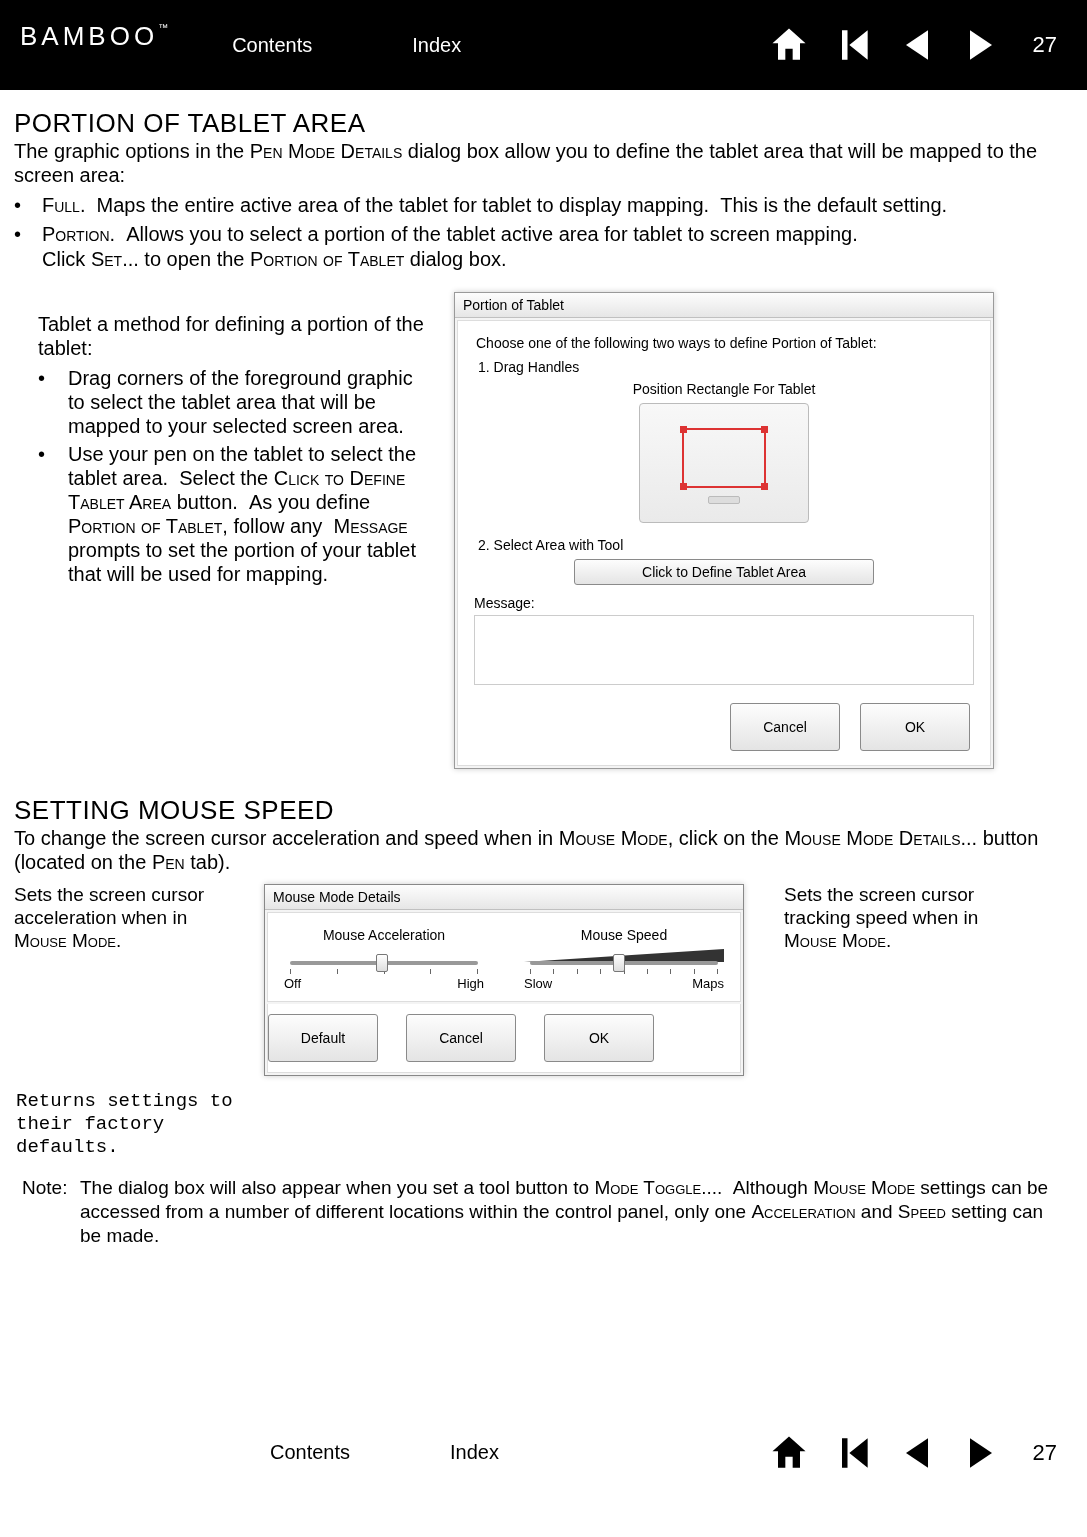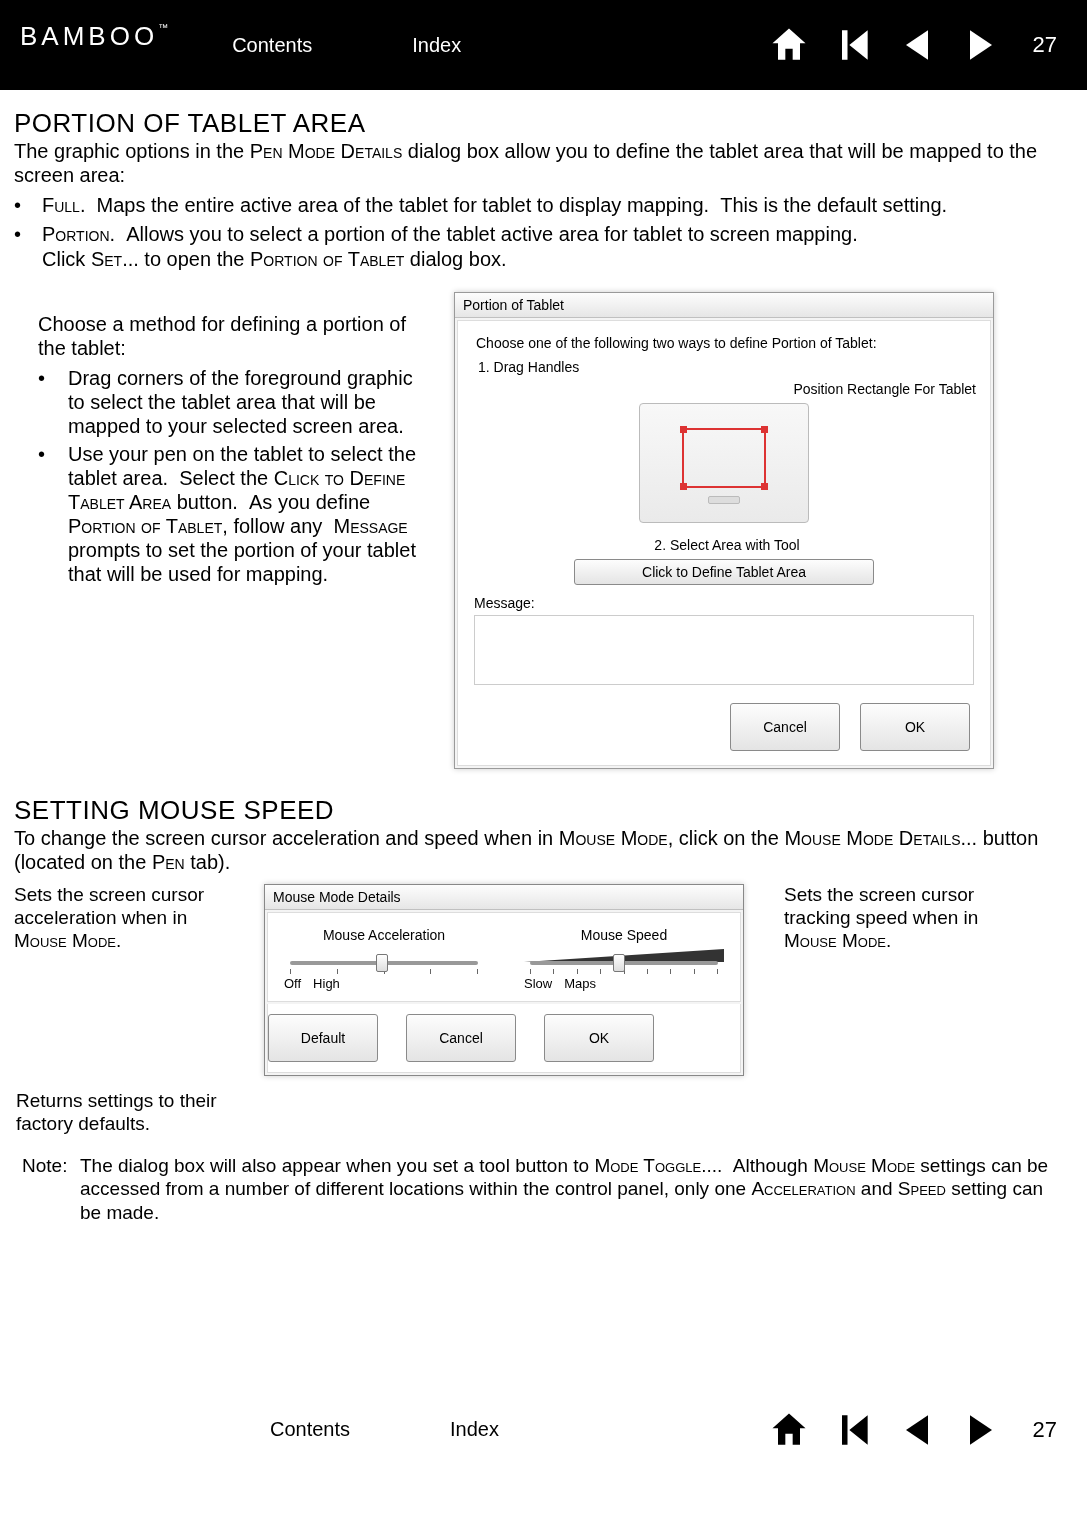--- a/index.html
+++ b/index.html
@@ -34,34 +34,34 @@
   .section-lbl { margin: 6px 0 6px 6px; font-size: 14px; }
   .tablet-box { background: linear-gradient(#f8f8f8,#eaeaea); border:1px solid #bbb; width: 170px; height: 120px; margin: 6px auto 2px auto; border-radius: 4px; display:flex; flex-direction:column; align-items:center; justify-content:center;}
   .rect { border: 2px solid #d33; width: 84px; height: 60px; position: relative; margin-top:6px;}
   .rect .h { position:absolute; width:7px; height:7px; background:#d33; }
   .rect .h.tl{top:-4px;left:-4px}.rect .h.tr{top:-4px;right:-4px}.rect .h.bl{bottom:-4px;left:-4px}.rect .h.br{bottom:-4px;right:-4px}
   .tablet-foot{width:32px;height:8px;background:#ddd;border:1px solid #bbb;border-radius:2px;margin-top:8px;}
   .btnrow { display:flex; justify-content:flex-end; gap: 20px; padding: 10px 6px 0 6px; }
   .winbtn { background: linear-gradient(#fdfdfd,#e4e4e4); border:1px solid #8a8a8a; border-radius:3px; padding: 15px 0; width: 110px; font-size: 14px; text-align:center; cursor:pointer;}
   .bigbtn { display:block; margin: 4px auto 10px auto; width: 300px; padding:4px 0;}
   .msgbox { border:1px solid #ccc; background:#fff; height: 70px; margin: 4px 2px 8px 2px;}
-  .center-lbl{ text-align:right; font-size:14px; margin-bottom:4px;}
+  .center-lbl{ text-align:center; font-size:14px; margin-bottom:4px;}
   .sect2-wrap { margin-top: 26px; }
   .row2 { display:flex; align-items: flex-start; margin-top: 10px; }
   .side-note { font-size: 19px; line-height:1.2; width: 230px; }
   .mouse-dialog { border:1px solid #888; width: 480px; background:#f4f4f4; box-shadow: 0 0 6px rgba(0,0,0,0.2); margin: 0 20px;}
   .mouse-dialog .title { background: linear-gradient(#fdfdfd,#e6e6e6); border-bottom:1px solid #c0c0c0; padding:4px 8px; font-size:14px;}
   .mouse-dialog .body { padding: 14px 16px 10px 16px; display:flex; gap: 40px; background:#fff; margin:2px; border:1px solid #ddd;}
   .slider-col { flex:1; }
   .slider-col .lbl { font-size: 14px; text-align:center; margin-bottom: 18px;}
   .track { height: 4px; background:#999; border-radius:2px; position:relative; margin: 0 6px;}
   .thumb { position:absolute; top:-7px; width:12px; height:18px; background:linear-gradient(#fff,#ddd); border:1px solid #777; border-radius:2px;}
   .ticks { display:flex; justify-content: space-between; margin: 4px 6px 0 6px; }
   .ticks span{ width:1px; height:5px; background:#666; display:block;}
-  .ends { display:flex; justify-content: flex-start; font-size:13px; margin: 2px 0 0 0; gap: 12px;}
+  .ends { display:flex; justify-content: space-between; font-size:13px; margin: 2px 0 0 0; gap: 12px;}
   .wedge { position:absolute; top:-12px; left:0; right:0; }
   .btnrow2 { display:flex; justify-content: flex-start; gap: 28px; padding: 10px 0; background:#fff; margin:0 2px 2px 2px; border:1px solid #ddd; border-top:none;}
   .note-row { display:flex; font-size:19px; line-height:1.25; margin-top: 18px; padding: 0 8px;}
   .note-row .nl { flex: 0 0 58px; }
   .footer { background:#fff; margin-top: 120px;}
   .tm{font-size:10px;vertical-align:top;}
 </style>
 </head>
 <body>
 
@@ -106,21 +106,21 @@
         <span class="dot">•</span>
         <span class="txt">
       <span class="sc">Portion</span><span>.&nbsp;&nbsp;Allows you to select a portion of the tablet active area for tablet to screen mapping.</span><br>
       <span>Click </span><span class="sc">Set</span><span>... to open the </span><span class="sc">Portion of Tablet</span><span> dialog box.</span>
     </span>
       </li>
   </ul>
 
   <div class="row1">
     <div class="col-left">
-      <div>Choose a method for defining a portion of the tablet:</div>
+      <div>Tablet a method for defining a portion of the tablet:</div>
       <ul>
         <li>
             <span class="dot">•</span>
             <span>Drag corners of the foreground graphic to select the tablet area that will be mapped to your selected screen area.</span>
           </li>
         <li>
             <span class="dot">•</span>
             <span>
           <span>Use your pen on the tablet to select the tablet area.&nbsp;&nbsp;Select the </span><span class="sc">Click to Define Tablet Area</span><span> button.&nbsp;&nbsp;As you define </span><span class="sc">Portion of Tablet</span><span>, follow any&nbsp; </span><span class="sc">Message</span><span> prompts to set the portion of your tablet that will be used for mapping.</span>
         </span>
@@ -136,21 +136,21 @@
         <div class="center-lbl">Position Rectangle For Tablet</div>
         <div class="tablet-box">
           <div class="rect">
             <span class="h tl"></span>
             <span class="h tr"></span>
             <span class="h bl"></span>
             <span class="h br"></span>
           </div>
           <div class="tablet-foot"></div>
         </div>
-        <div class="section-lbl" style="margin-top:14px;text-align:center;">2. Select Area with Tool</div>
+        <div class="section-lbl" style="margin-top:14px;">2. Select Area with Tool</div>
         <div class="winbtn bigbtn">Click to Define Tablet Area</div>
         <div style="font-size:14px;margin:2px 0 2px 2px;">Message:</div>
         <div class="msgbox"></div>
         <div class="btnrow">
           <div class="winbtn">Cancel</div>
           <div class="winbtn">OK</div>
         </div>
       </div>
     </div>
   </div>
@@ -218,21 +218,21 @@
           <div class="winbtn">Cancel</div>
           <div class="winbtn">OK</div>
         </div>
       </div>
 
       <div class="side-note" style="margin-left:20px;">
         <span>Sets the screen cursor tracking speed when in </span><span class="sc">Mouse Mode</span><span>.</span>
       </div>
     </div>
 
-    <div class="side-note" style="margin-top:14px; padding-left:2px;">Returns settings to their factory defaults.</div>
+    <div class="side-note" style="margin-top:14px; padding-left:2px;font-family:Liberation Mono, monospace;">Returns settings to their factory defaults.</div>
 
     <div class="note-row">
       <div class="nl">Note:</div>
       <div>
         <span>The dialog box will also appear when you set a tool button to </span><span class="sc">Mode Toggle</span><span>....&nbsp;&nbsp;Although </span><span class="sc">Mouse Mode</span><span> settings can be accessed from a number of different locations within the control panel, only one </span><span class="sc">Acceleration</span><span> and </span><span class="sc">Speed</span><span> setting can be made.</span>
       </div>
     </div>
   </div>
 </div>
 

